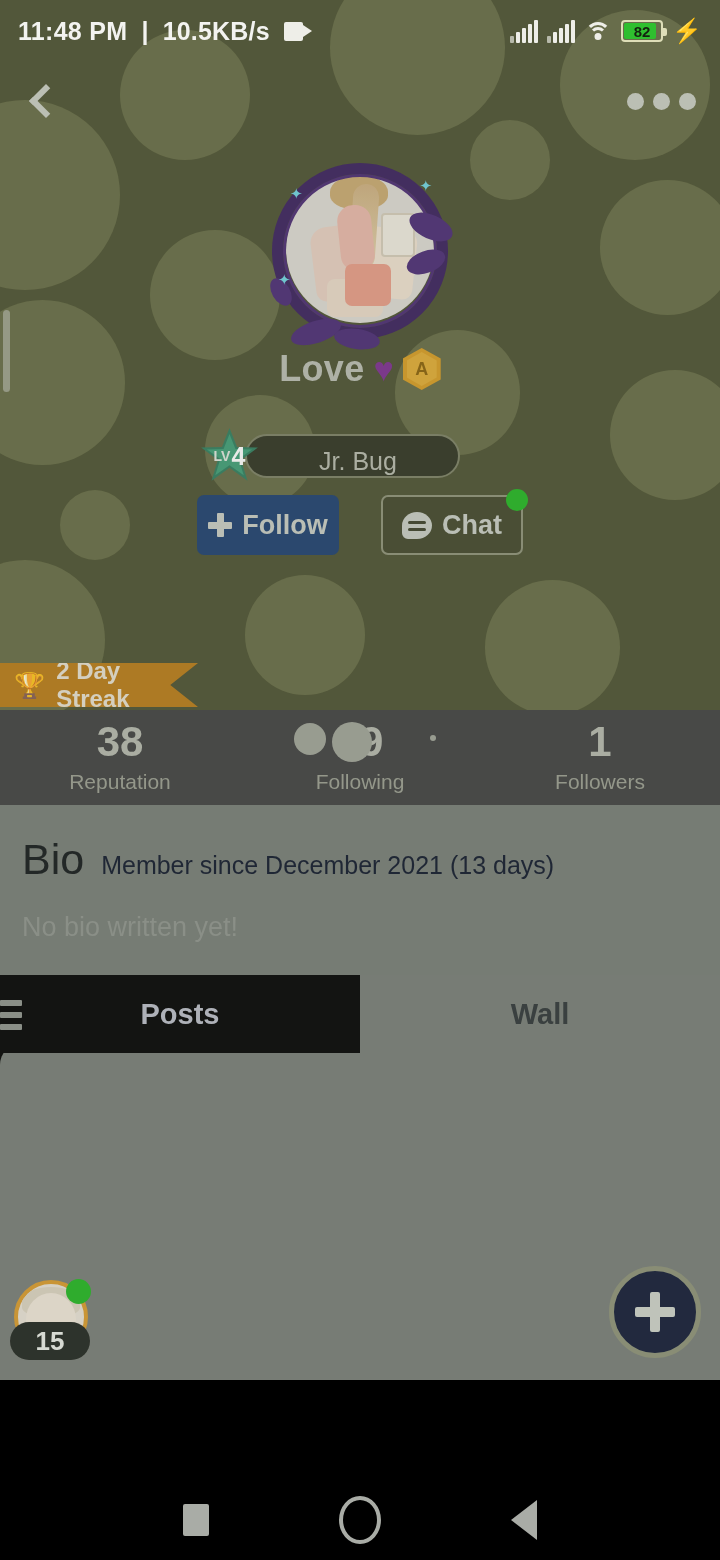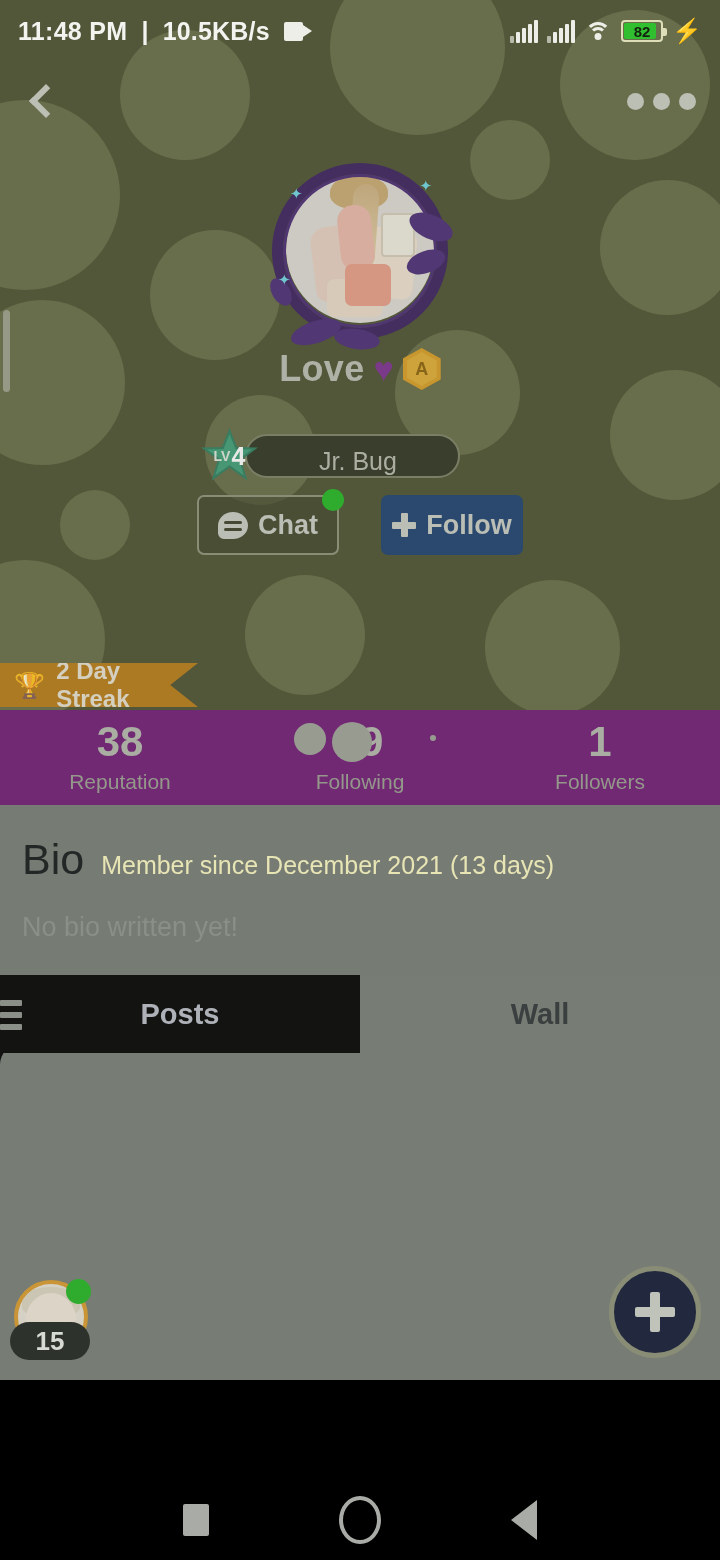--- a/index.html
+++ b/index.html
@@ -142,35 +142,35 @@
 
   
   #streak{ position:absolute; left:0; top:663px; width:198px;height:44px; z-index:25;
      background:#b87a16; display:flex; align-items:center; gap:11px; padding-left:14px;
      clip-path:polygon(0 0,100% 0,86% 50%,100% 100%,0 100%);}
   #streak .trophy{ font-size:25px; color:#cfd2c8; line-height:1;}
   #streak span{ color:#e6dfcf; font-size:24px; font-weight:bold;}
 
   
   #stats{ position:absolute; left:0; top:710px; width:720px; height:95px; z-index:15;
-     background:#701a75; display:flex; align-items:center; }
+     background:#404040; display:flex; align-items:center; }
   .stat{ flex:1; text-align:center; }
   .stat .num{ color:#b4b7ac; font-size:42px; font-weight:bold; line-height:1; }
   .stat .lbl{ color:#9a9d90; font-size:21px; margin-top:7px; }
   #statdots .sd{ position:absolute; border-radius:50%; background:#9fa297; z-index:16;}
   #statdots .sd1{ left:294px; top:723px; width:32px;height:32px;}
   #statdots .sd2{ left:332px; top:722px; width:40px;height:40px;}
   #statdots .sd3{ left:430px; top:735px; width:6px;height:6px;}
 
   
   #bio{ position:absolute; left:0; top:805px; width:720px; height:170px; background:#777c75; z-index:14;
      padding:30px 22px 0 22px;}
   #bio .row{ display:flex; align-items:baseline; gap:17px;}
   #bio .t{ color:#14181a; font-size:43px; font-weight:normal; }
-  #bio .since{ color:#fef9c3; font-size:25px; }
+  #bio .since{ color:#0f172a; font-size:25px; }
   #bio .nobio{ margin-top:28px; color:#8e938c; font-size:27px; }
 
   
   #tabs{ position:absolute; left:0; top:975px; width:720px; height:78px; z-index:14;
      background:#787d76; display:flex;}
   .tab{ flex:1; display:flex; align-items:center; justify-content:center; cursor:pointer;}
   .tab span{ font-size:29px; font-weight:bold; }
   #tab-posts{ background:#000000; }
   #tab-posts span{ color:#b9bcc6; }
   #tab-wall span{ color:#2f3537; }
@@ -301,31 +301,31 @@
             <span class="num">4</span>
           </div>
         </div>
         <div id="titlepill">
           <span>Jr. Bug</span>
         </div>
       </div>
     </div>
 
     <div id="actions">
+      <div id="followbtn">
+        <div class="plus"></div>
+        <span>Follow</span>
+      </div>
       <div id="chatbtn">
         <div class="bub">
             <i></i>
             <i></i>
           </div>
         <span>Chat</span>
         <div id="onlinedot"></div>
-      </div>
-      <div id="followbtn">
-        <div class="plus"></div>
-        <span>Follow</span>
       </div>
     </div>
 
     <div id="streak">
       <div class="trophy">🏆</div>
       <span>2 Day Streak</span>
     </div>
   </div>
 
   <div id="leftscroll"></div>

